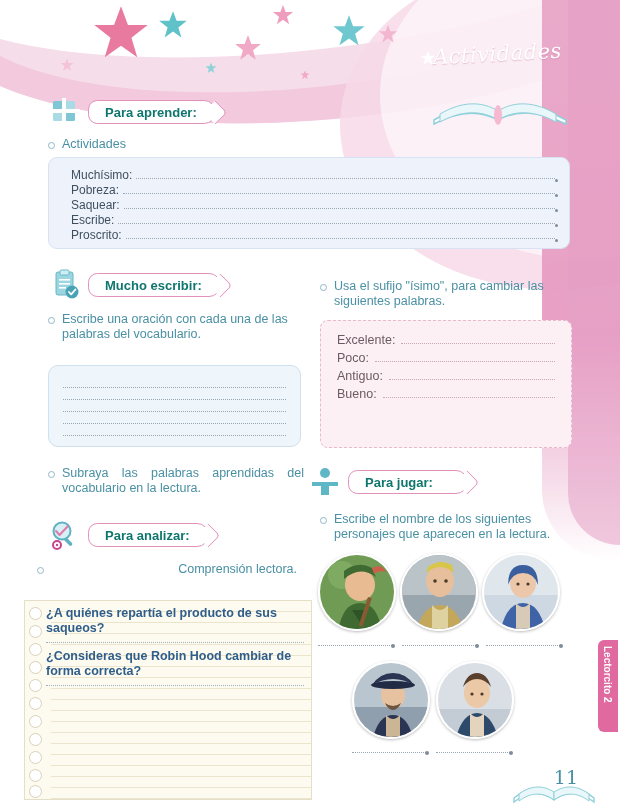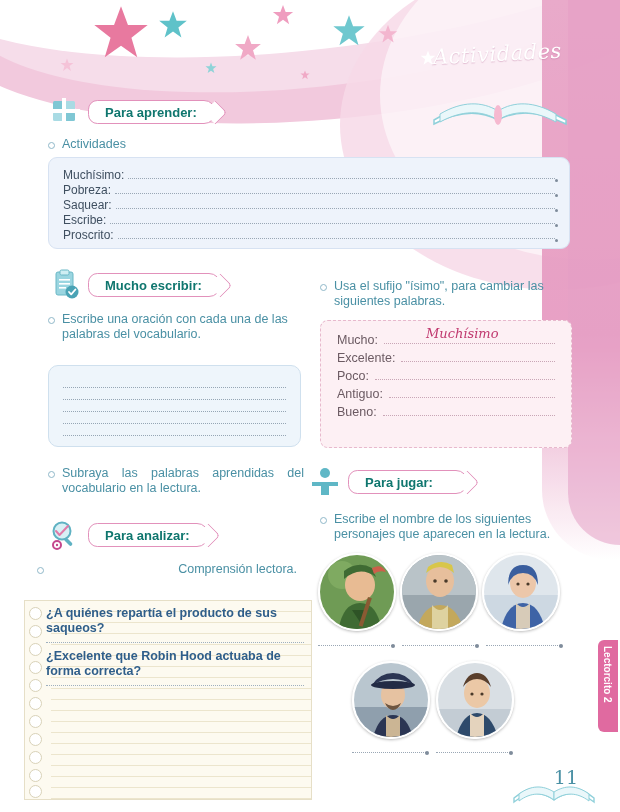--- a/index.html
+++ b/index.html
@@ -238,21 +238,21 @@
   </div>
   <div class="ribbon">Para aprender:</div>
 </div>
 
 <div class="bullet-line" style="position:absolute; left:48px; top:137px; width:300px;">
   <div class="bullet"></div>
   <div class="sub-label">Actividades</div>
 </div>
 
 <div class="vocab-box">
-  <div style="padding:9px 14px 0 14px;">
+  <div style="padding:9px 14px 0 14px;margin-left:8px;">
     <div class="vocab-row">
         <span class="vocab-word">Muchísimo:</span>
         <span class="dotline"></span>
       </div>
     <div class="vocab-row">
         <span class="vocab-word">Pobreza:</span>
         <span class="dotline"></span>
       </div>
     <div class="vocab-row">
         <span class="vocab-word">Saquear:</span>
@@ -303,26 +303,20 @@
 </div>
 
 <div class="bullet-line" style="position:absolute; left:320px; top:279px; width:252px;">
   <div class="bullet"></div>
   <div class="para">Usa el sufijo "ísimo", para cambiar las siguientes palabras.</div>
 </div>
 
 <div class="suffix-box">
   <div style="padding:8px 16px 0 16px;">
     <div class="sfx-row">
-      <span class="sfx-word">Mucho:</span>
-      <span class="sfx-line">
-          <span class="sfx-answer">Muchísimo</span>
-        </span>
-    </div>
-    <div class="sfx-row">
       <span class="sfx-word">Excelente:</span>
       <span class="sfx-line"></span>
     </div>
     <div class="sfx-row">
       <span class="sfx-word">Poco:</span>
       <span class="sfx-line"></span>
     </div>
     <div class="sfx-row">
       <span class="sfx-word">Antiguo:</span>
       <span class="sfx-line"></span>
@@ -383,21 +377,21 @@
     <div class="nb-hole" style="top:114px;"></div>
       <div class="nb-hole" style="top:132px;"></div>
     <div class="nb-hole" style="top:150px;"></div>
       <div class="nb-hole" style="top:168px;"></div>
     <div class="nb-hole" style="top:184px;"></div>
   </div>
 </div>
 
 <div class="q-list">
   <div class="q-item">¿A quiénes repartía el producto de sus saqueos?</div>
-  <div class="q-item">¿Excelente que Robin Hood actuaba de forma correcta?</div>
+  <div class="q-item">¿Consideras que Robin Hood cambiar de forma correcta?</div>
 </div>
 
 <div class="sec-head" style="left:308px; top:465px;">
   <div class="icon-badge">
     <svg viewBox="0 0 34 34" width="34" height="34">
       <circle cx="17" cy="8" r="5" fill="#5fb7c6"></circle>
       <path d="M4 17 H30 V21 H21 V30 H13 V21 H4 Z" fill="#5fb7c6"></path>
     </svg>
   </div>
   <div class="ribbon">Para jugar:</div>

